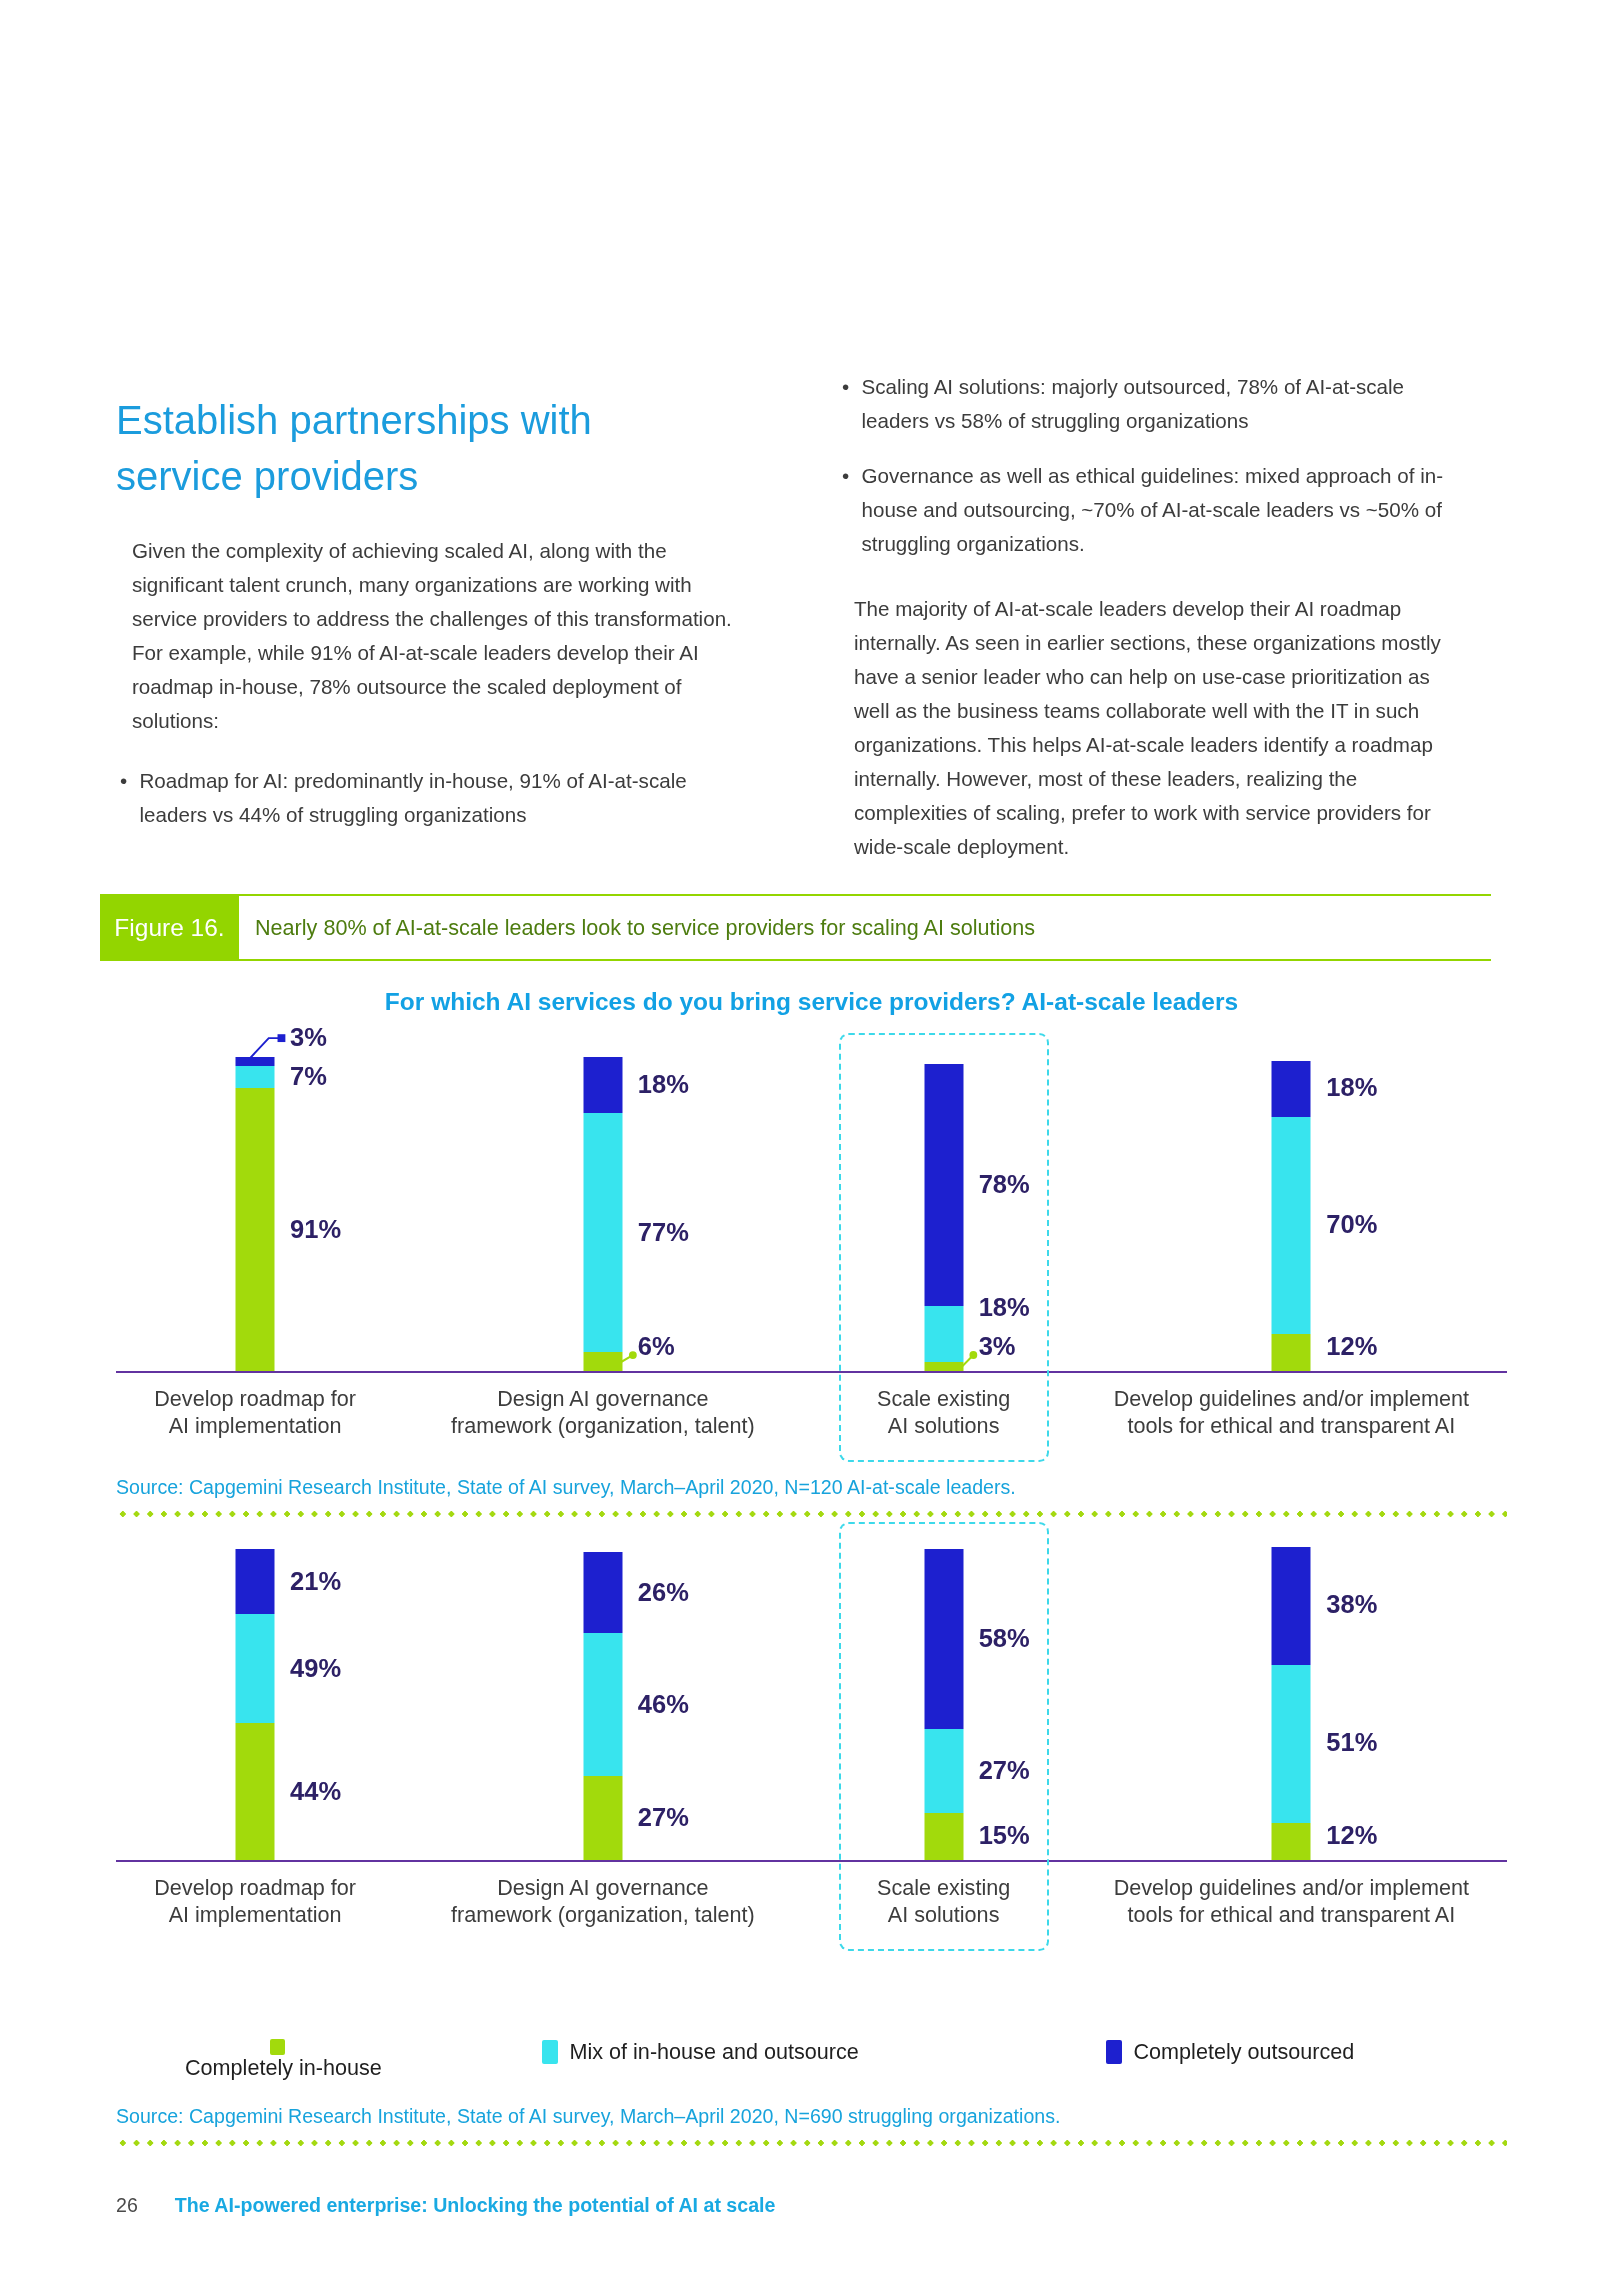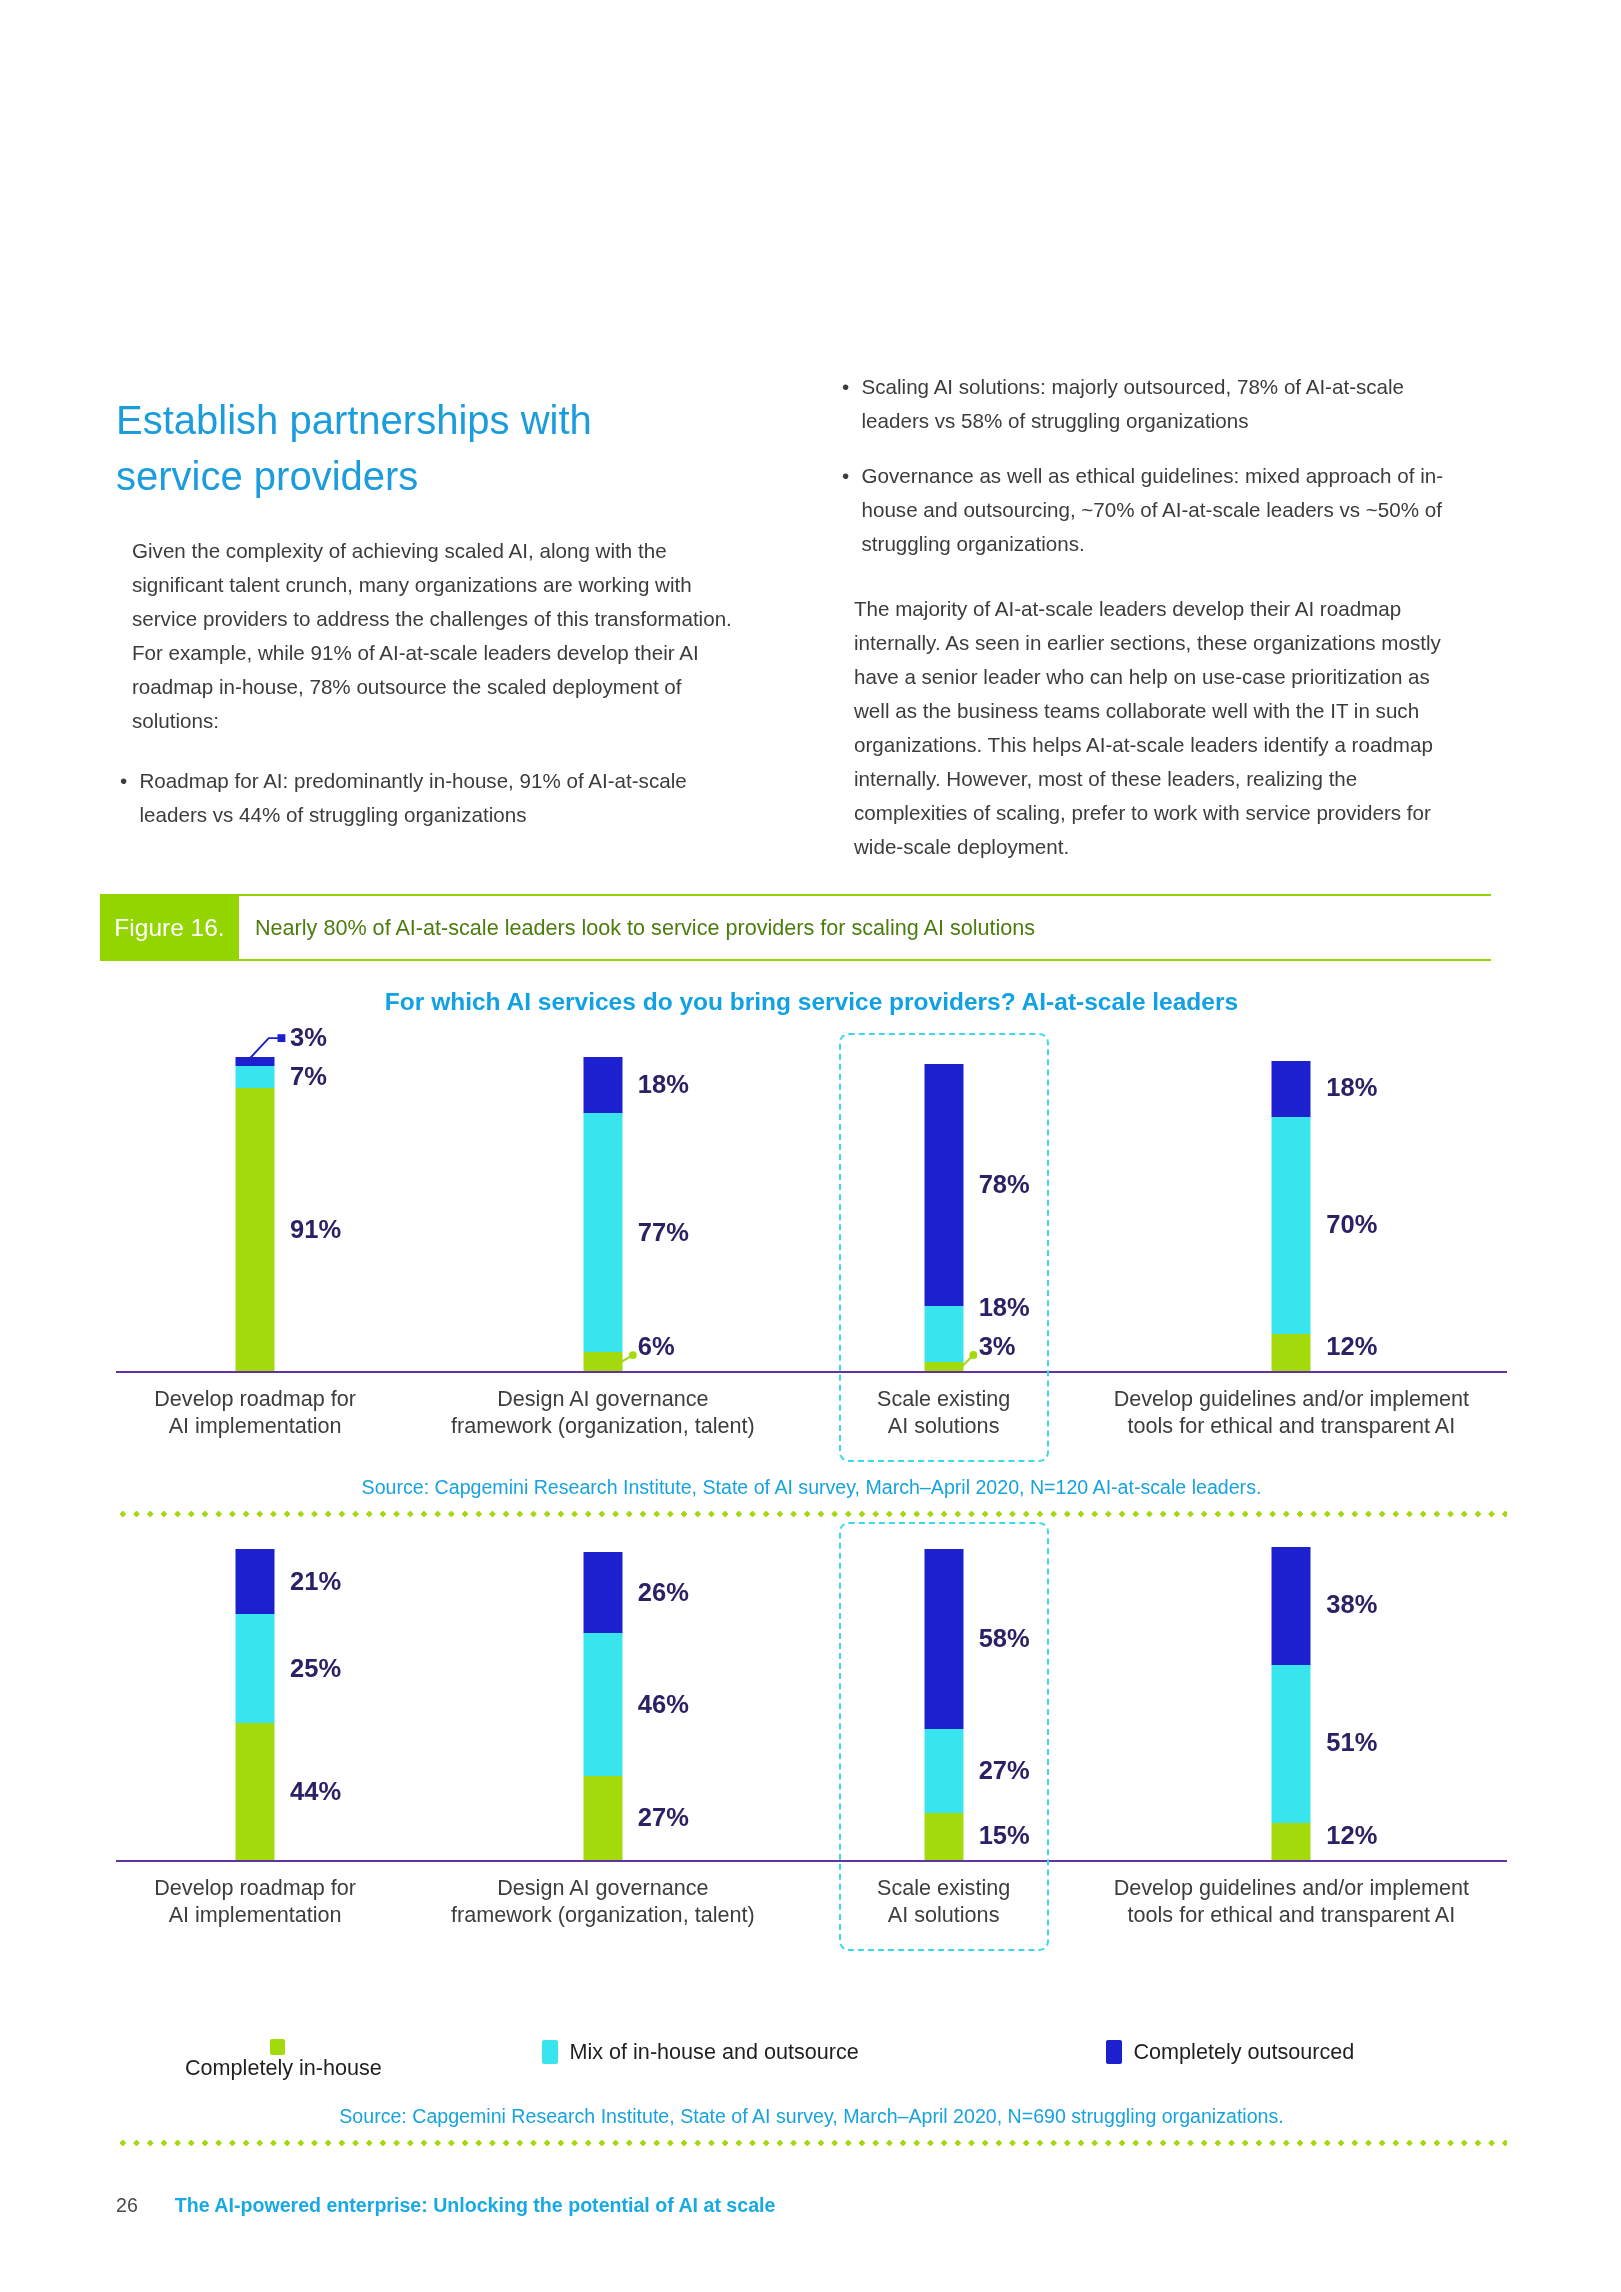--- a/index.html
+++ b/index.html
@@ -33,21 +33,21 @@
   .bar{position:absolute;bottom:0;left:50%;transform:translateX(-50%);width:39px;
        display:flex;flex-direction:column-reverse;}
   .pct{position:absolute;font-size:25.5px;line-height:29px;font-weight:bold;color:#2d2166;white-space:nowrap;}
   .connectors{position:absolute;left:0;top:0;overflow:visible;pointer-events:none;}
   .highlight{position:absolute;left:50%;transform:translateX(-50%);width:206px;top:-27.4px;height:425px;
              border:2.9px dashed #3dd9ea;border-radius:9.8px;pointer-events:none;}
   .cats{display:flex;}
   .cat{box-sizing:border-box;padding-top:11.8px;text-align:center;font-size:21.6px;line-height:27.4px;
        color:#3d3d3d;white-space:pre-line;}
 
-  .source{position:absolute;left:116px;width:1391px;font-size:19.6px;color:#17a3dc;text-align:center;}
+  .source{position:absolute;left:116px;width:1391px;font-size:19.6px;color:#17a3dc;}
   .source-1{top:1476px;}
   .source-2{top:2105px;}
   .dots{position:absolute;left:116px;width:1391px;height:7.8px;
         background-image:radial-gradient(circle 2.9px,#a4d911 90%,rgba(164,217,17,0) 95%);
         background-size:13.7px 7.8px;background-repeat:repeat-x;}
   .dots-1{top:1510px;}
   .dots-2{top:2139px;}
 
   .legend{position:absolute;left:116px;top:2039px;width:1391px;height:29px;}
   .legend-item{position:absolute;display:flex;align-items:center;top:0;}
@@ -164,21 +164,21 @@
   <div class="chart chart-2">
     <div class="plot">
         <div class="plot-col" style="flex-basis: 20%;">
           <div class="bar">
             <div style="height: 137px; background: rgb(162, 218, 12);"></div>
             <div style="height: 109px; background: rgb(56, 228, 238);"></div>
             <div style="height: 65px; background: rgb(29, 32, 207);"></div>
           </div>
           <svg class="connectors" width="278" height="311" viewBox="0 0 283.797 317"></svg>
           <div class="pct" style="top: 228px; left: calc(50% + 35px);">44%</div>
-          <div class="pct" style="top: 105px; left: calc(50% + 35px);">25%</div>
+          <div class="pct" style="top: 105px; left: calc(50% + 35px);">49%</div>
           <div class="pct" style="top: 18px; left: calc(50% + 35px);">21%</div>
         </div>
         <div class="plot-col" style="flex-basis: 30%;">
           <div class="bar">
             <div style="height: 84px; background: rgb(162, 218, 12);"></div>
             <div style="height: 143px; background: rgb(56, 228, 238);"></div>
             <div style="height: 81px; background: rgb(29, 32, 207);"></div>
           </div>
           <svg class="connectors" width="417" height="311" viewBox="0 0 425.688 317"></svg>
           <div class="pct" style="top: 254px; left: calc(50% + 35px);">27%</div>

